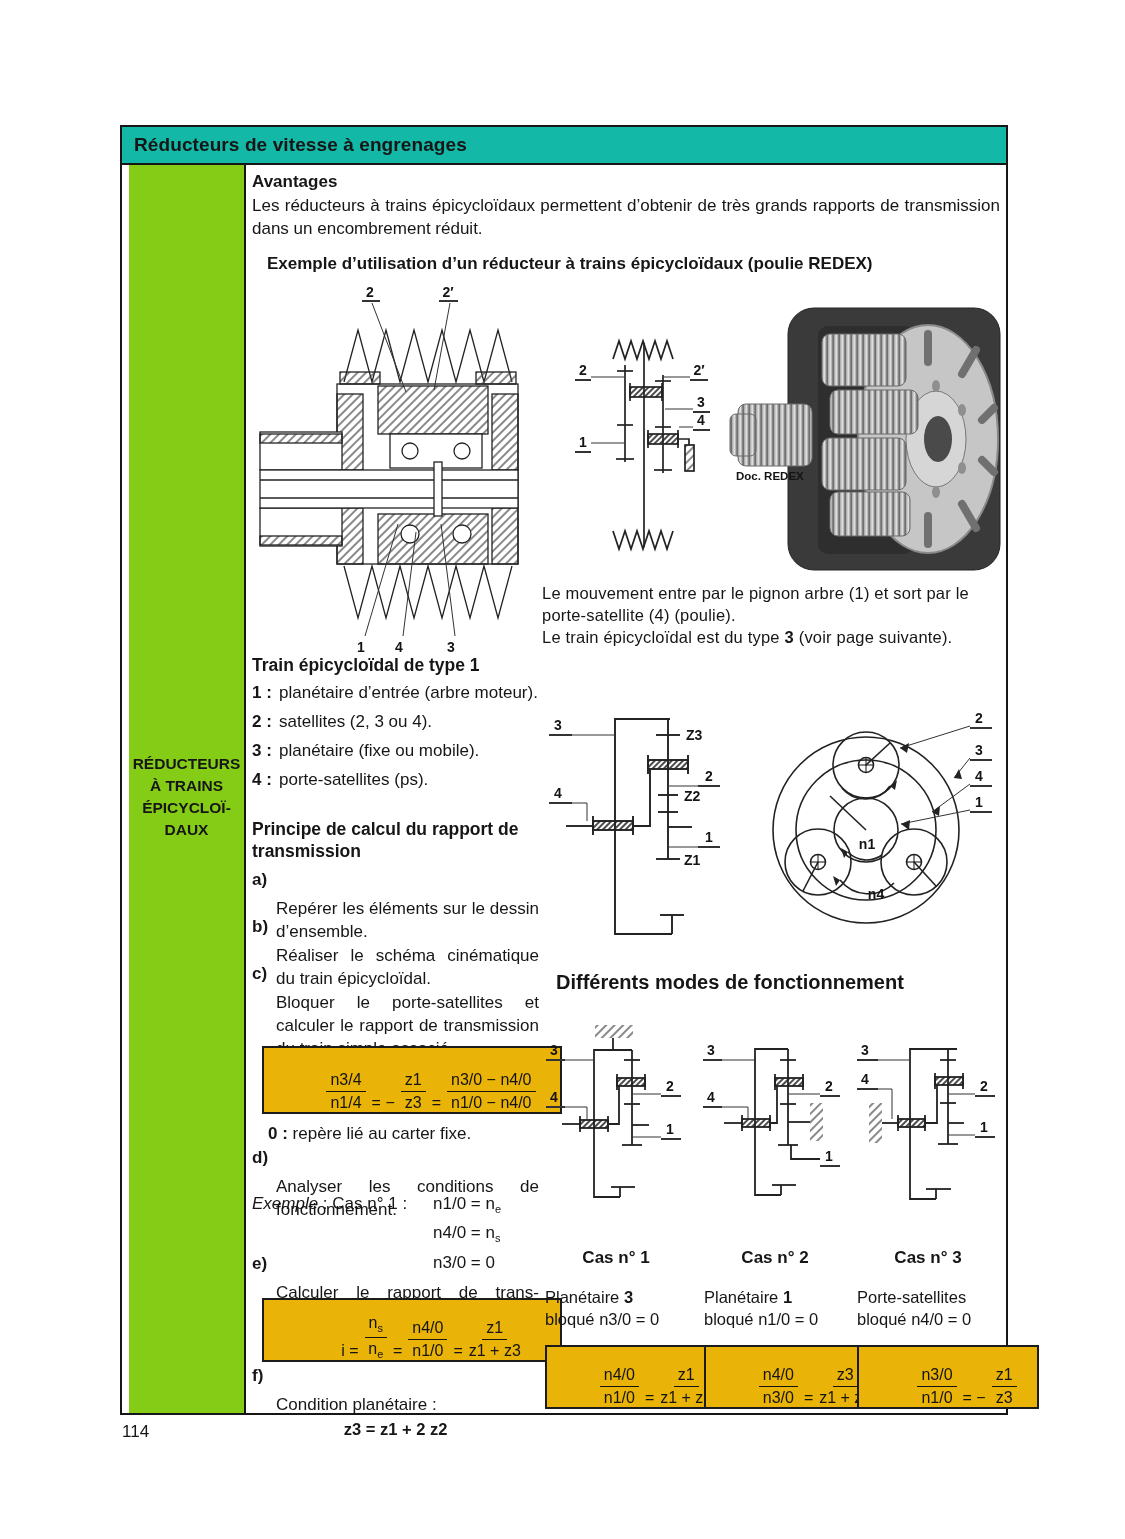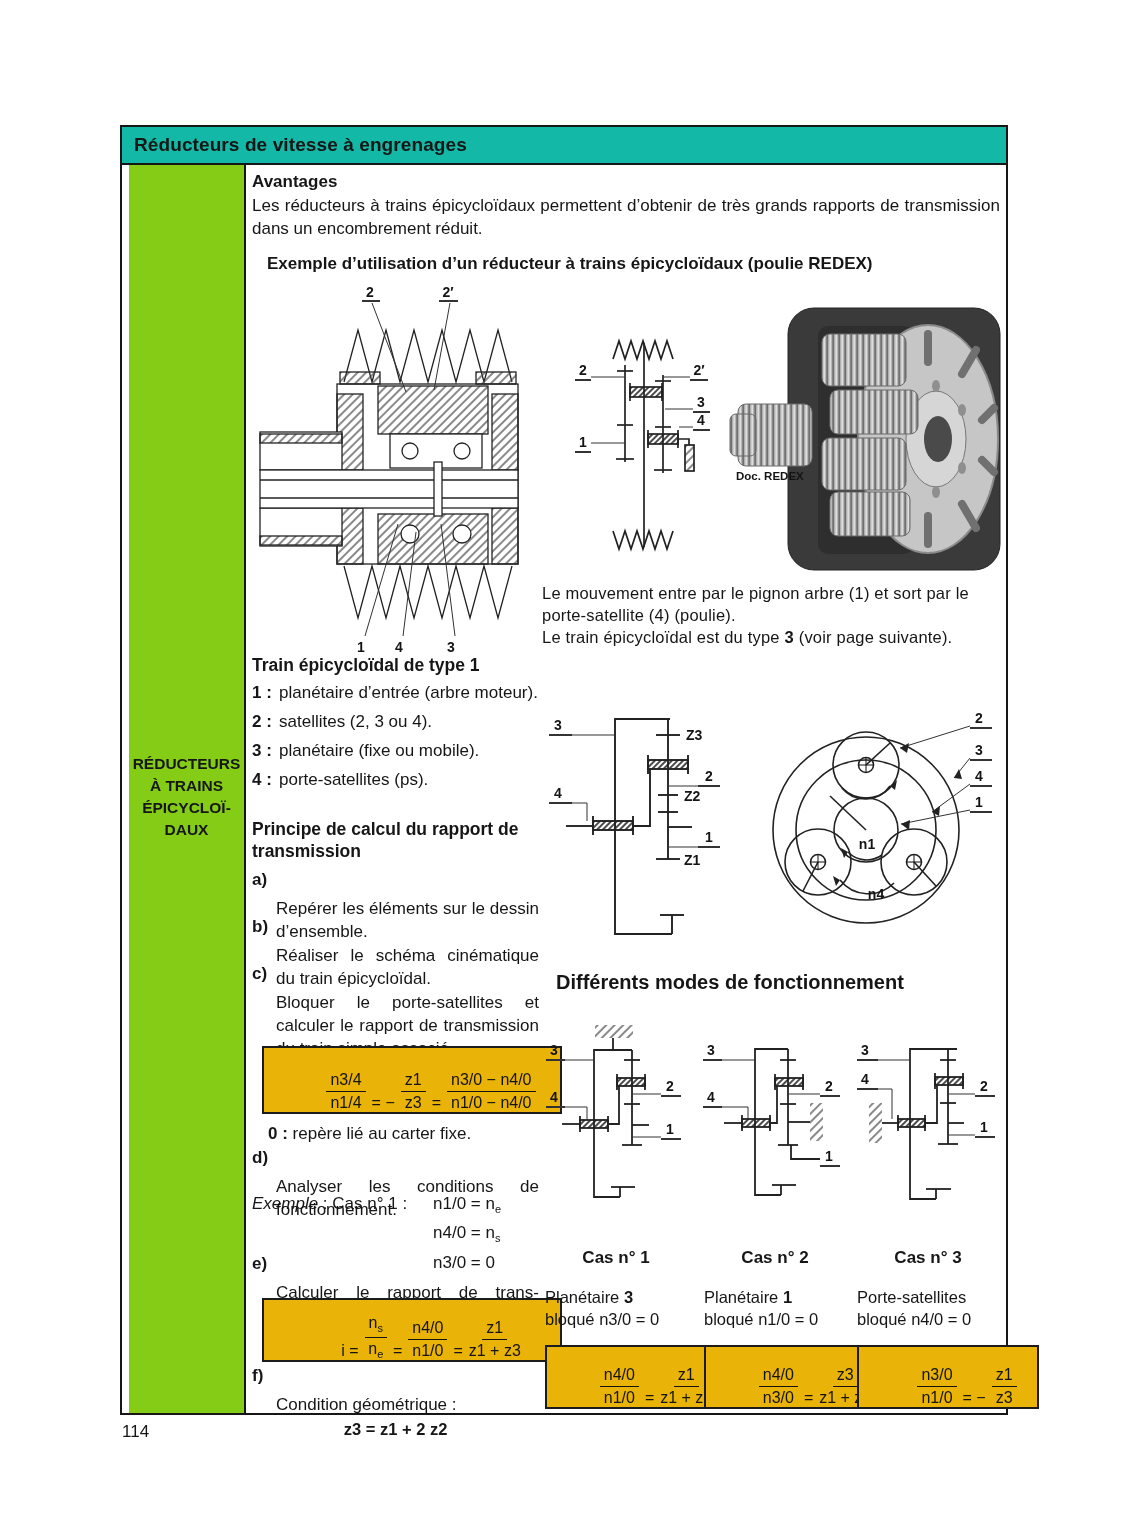--- a/index.html
+++ b/index.html
@@ -348,21 +348,21 @@
       <span class="eq">=</span>
       <span class="frac">
           <span class="fn">z1</span>
           <span class="fd">z1 + z3</span>
         </span>
     </div>
 
     <div id="step-f" class="abs t17">
       <div class="step">
           <span class="step-label">f)</span>
-          <span class="step-text">Condition géométrique :</span>
+          <span class="step-text">Condition planétaire :</span>
         </div>
       <div class="f2">z3 = z1 + 2 z2</div>
     </div>
 
     <svg id="fig-kin" class="fig" width="200" height="255" viewBox="0 0 200 255">
       <g stroke="#222" stroke-width="1.9" fill="none">
         <polyline points="122,17 67,17 67,232 124,232"></polyline>
         <line x1="124" y1="232" x2="124" y2="213"></line>
           <line x1="112" y1="213" x2="136" y2="213"></line>
         <line x1="120" y1="17" x2="120" y2="157"></line>

